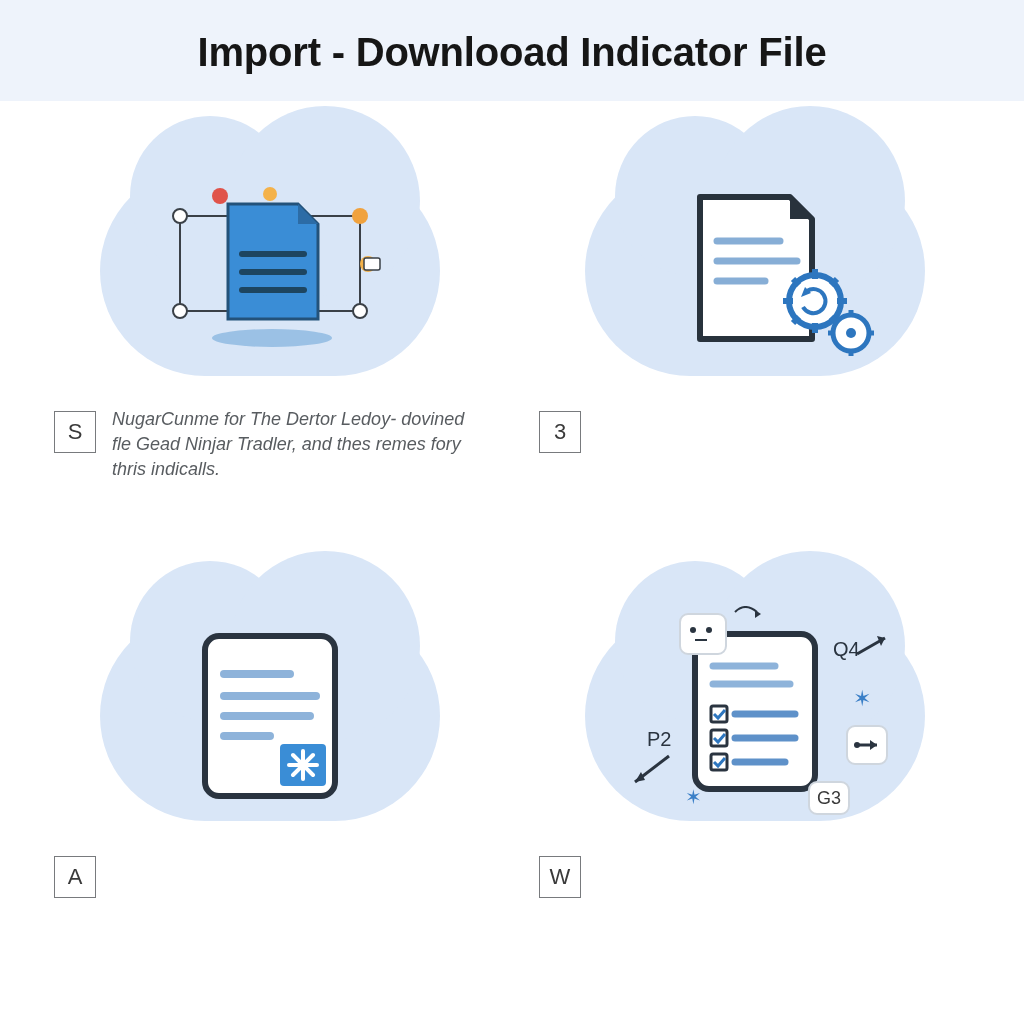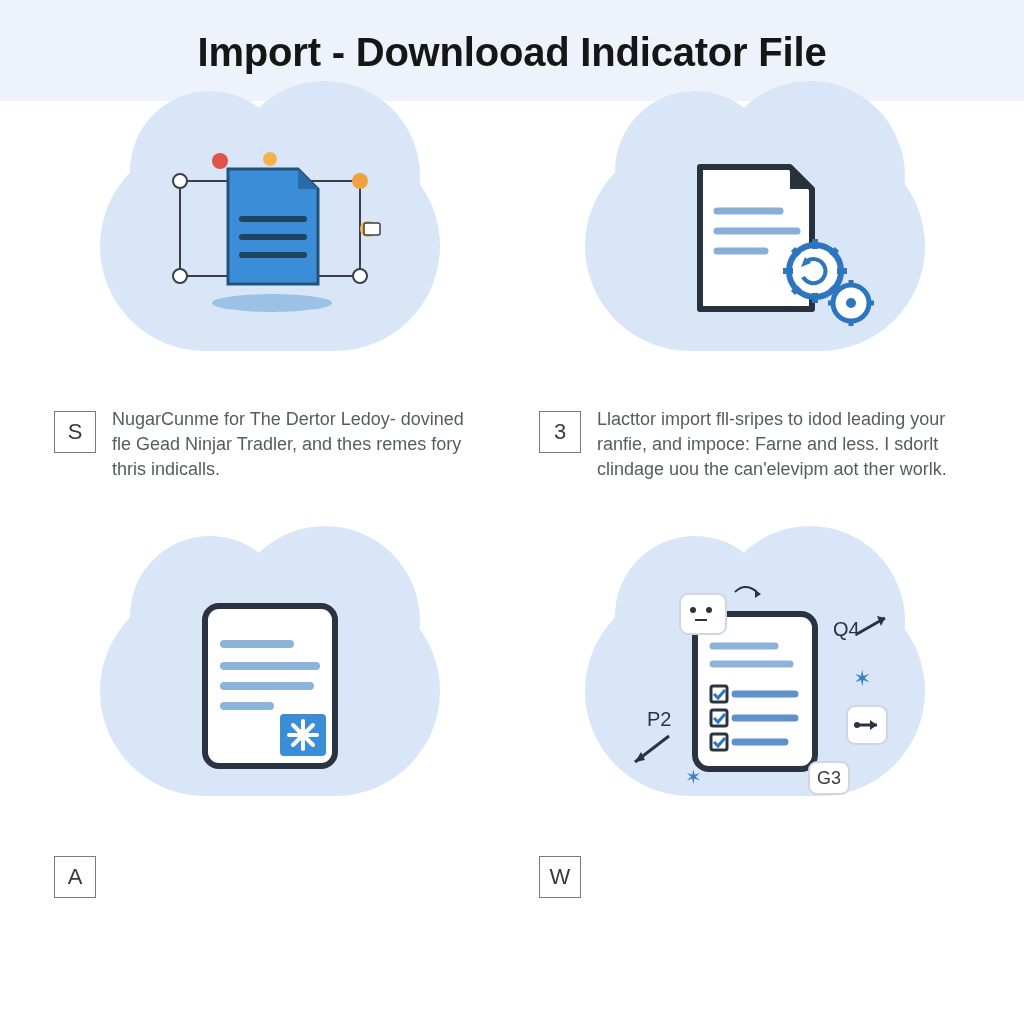--- a/index.html
+++ b/index.html
@@ -31,20 +31,21 @@
     height: calc(100% - 104px);
   }
   .cell {
     display: flex;
     flex-direction: column;
     position: relative;
   }
   .illus-wrap {
     height: 260px;
     display: flex;
+    align-items: center;
     justify-content: center;
     position: relative;
   }
   .cloud {
     position: absolute;
     width: 340px;
     height: 210px;
     background: #d9e6f7;
     border-radius: 120px;
     filter: blur(0.3px);
@@ -82,20 +83,21 @@
     justify-content: center;
     font-size: 22px;
     font-weight: 500;
     color: #3a3a3a;
     margin-top: 4px;
   }
   .desc {
     font-size: 18px;
     line-height: 1.38;
     color: #585c60;
+    font-style: italic;
   }
 </style>
 </head>
 <body>
 
 <div class="header-band">
   <h1>Import - Downlooad Indicator File</h1>
 </div>
 
 <div class="grid">
@@ -171,21 +173,20 @@
               <line x1="0" y1="23" x2="0" y2="16"></line>
             <line x1="-23" y1="0" x2="-16" y2="0"></line>
               <line x1="23" y1="0" x2="16" y2="0"></line>
           </g>
           <circle r="5" fill="#2d76bf"></circle>
         </g>
       </svg>
     </div>
     <div class="textrow">
       <div class="badge">3</div>
-      <p class="desc">Llacttor import fll-sripes to idod leading your ranfie, and impoce: Farne and less. I sdorlt clindage uou the can'elevipm aot ther worlk.</p>
     </div>
   </div>
 
   <div class="cell">
     <div class="illus-wrap">
       <div class="cloud"></div>
       <svg class="illus" width="260" height="200" viewBox="0 0 260 200">
         <rect x="65" y="20" width="130" height="160" rx="14" fill="#fff" stroke="#2a3440" stroke-width="6"></rect>
         <line x1="84" y1="58" x2="150" y2="58" stroke="#8eb3da" stroke-width="8" stroke-linecap="round"></line>
         <line x1="84" y1="80" x2="176" y2="80" stroke="#8eb3da" stroke-width="8" stroke-linecap="round"></line>

